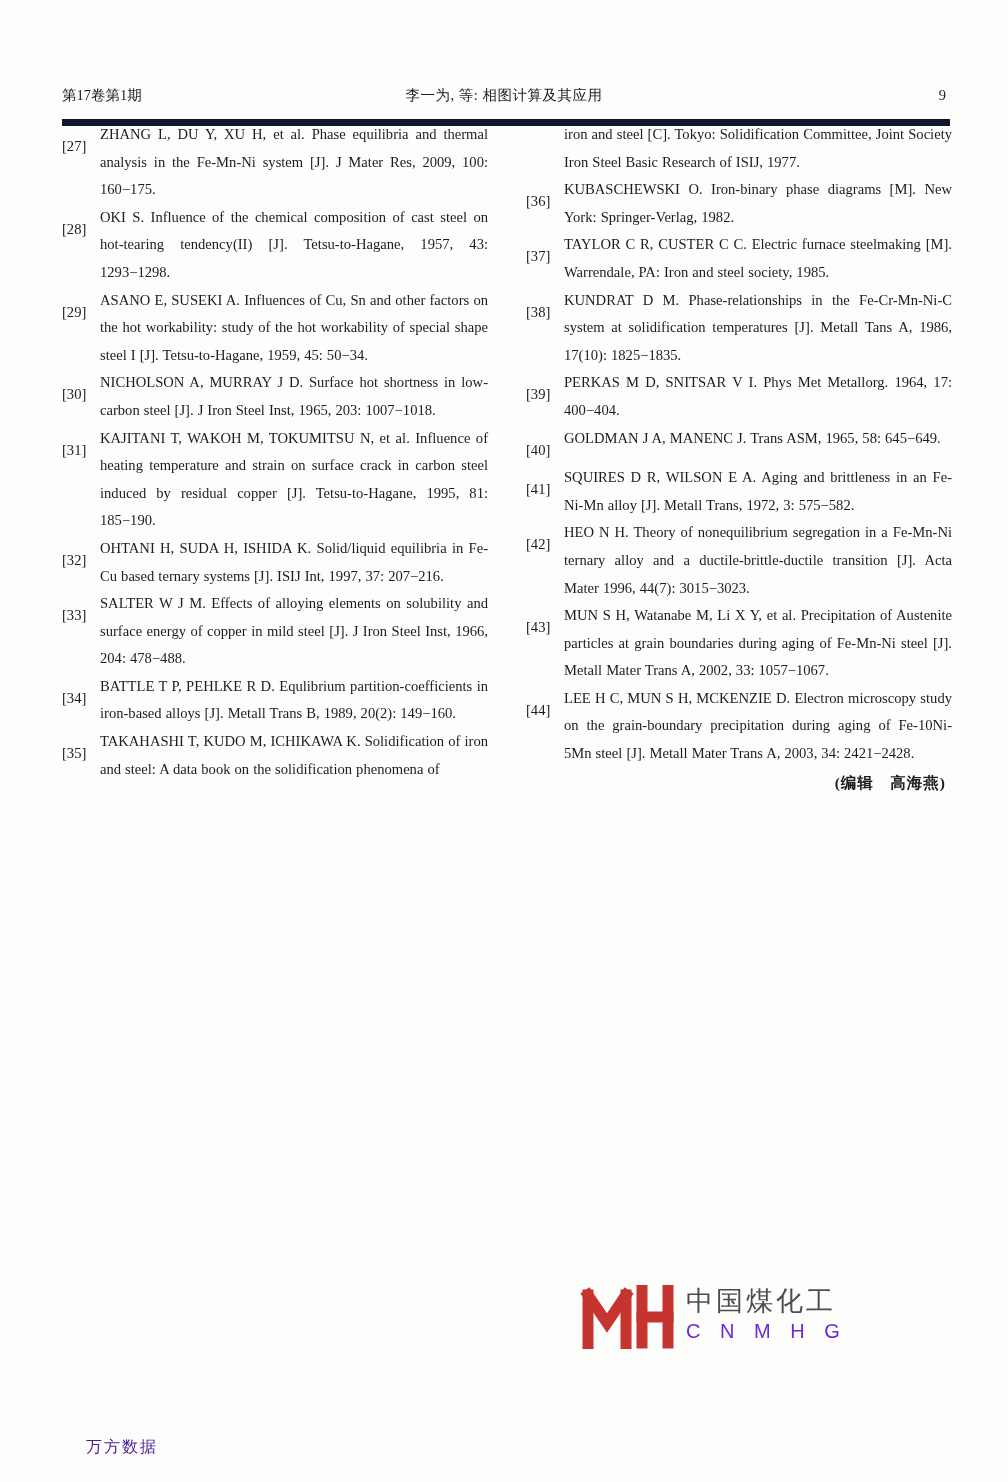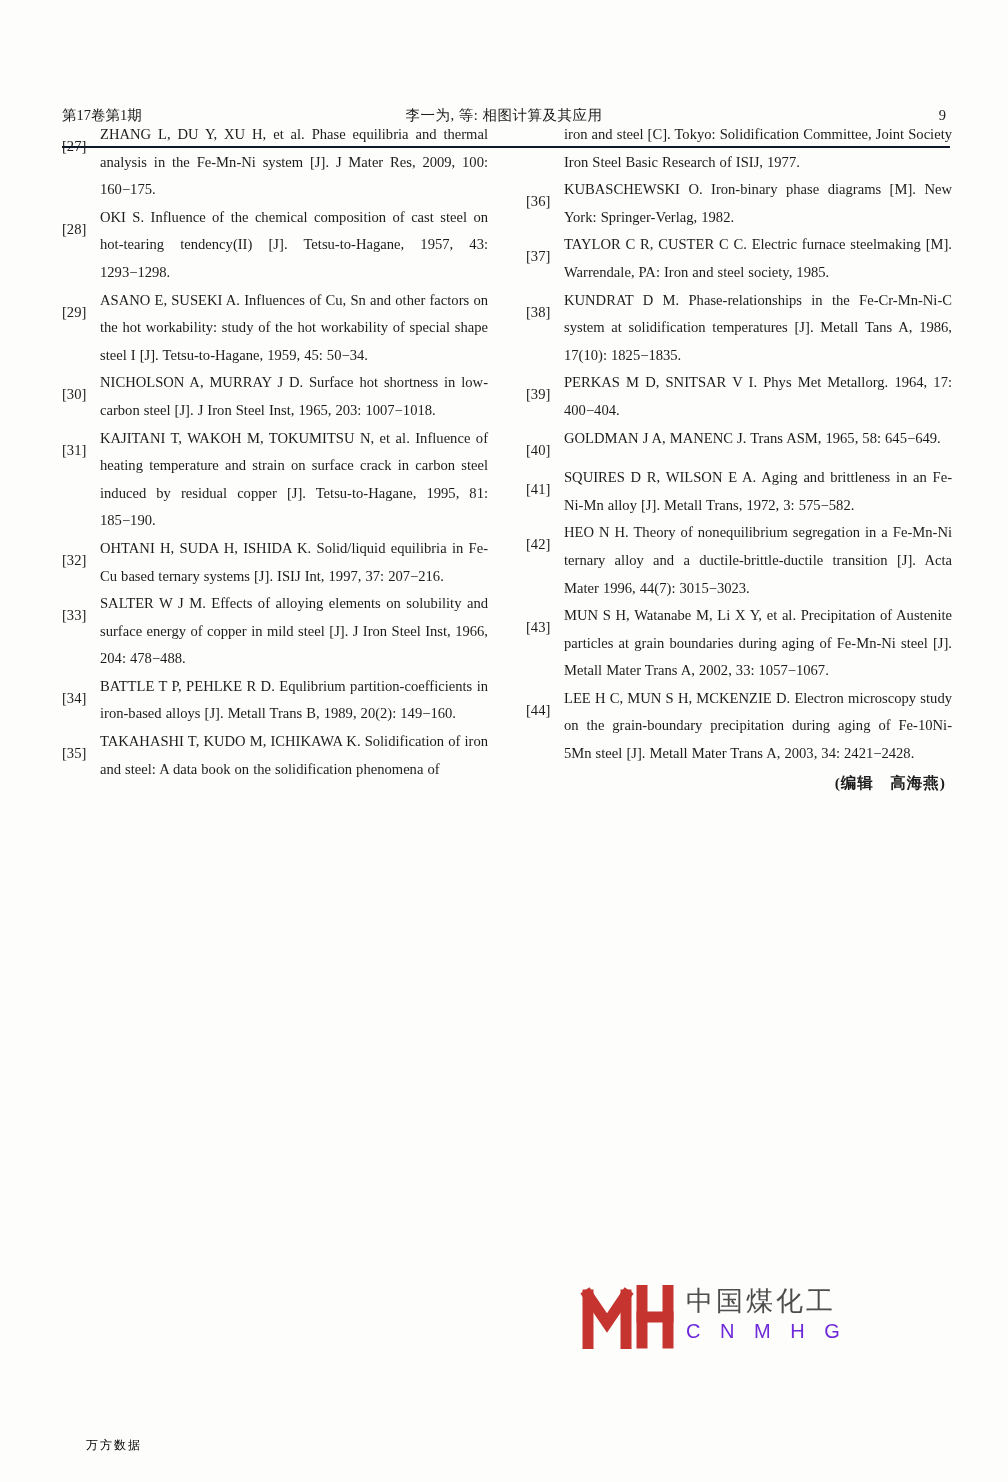--- a/index.html
+++ b/index.html
@@ -10,23 +10,22 @@
     background:#fdfdfc;
     font-family:"Liberation Serif","DejaVu Serif",serif;
     color:#1c1c1c;
     overflow:hidden;
   }
   
   .header{
     position:absolute;top:86px;left:62px;right:58px;
     display:flex;justify-content:space-between;align-items:baseline;
     font-size:14.5px;
-    padding-bottom:21px;
-    border-bottom:2px solid #0f172a;
-    margin-top:20px;
+    padding-bottom:14px;
+    border-bottom:7px solid #0f172a;
   }
   .header .h-left{width:220px;text-align:left;}
   .header .h-center{flex:1;text-align:center;letter-spacing:.5px;}
   .header .h-right{width:220px;text-align:right;padding-right:4px;}
   
   .refs{
     position:absolute;top:121px;left:62px;right:56px;
     display:flex;gap:38px;
   }
   .col{flex:1;min-width:0;}
@@ -50,21 +49,21 @@
     font-family:"Liberation Sans","DejaVu Sans",sans-serif;
     font-size:27px;color:#4d4d4d;letter-spacing:3px;line-height:32px;
   }
   .wm-text .wm-en{
     font-family:"Liberation Sans","DejaVu Sans",sans-serif;
     font-size:20px;color:#6d28d9;letter-spacing:7px;line-height:28px;
   }
   .wanfang{
     position:absolute;left:86px;top:1437px;
     font-family:"Liberation Sans","DejaVu Sans",sans-serif;
-    font-size:12px;color:#000000;letter-spacing:2px;
+    font-size:16px;color:#4c1d95;letter-spacing:2px;
   }
 </style>
 </head>
 <body>
 
 <div class="page">
 
   <div class="header">
     <span class="h-left">第17卷第1期</span>
     <span class="h-center">李一为, 等: 相图计算及其应用</span>

